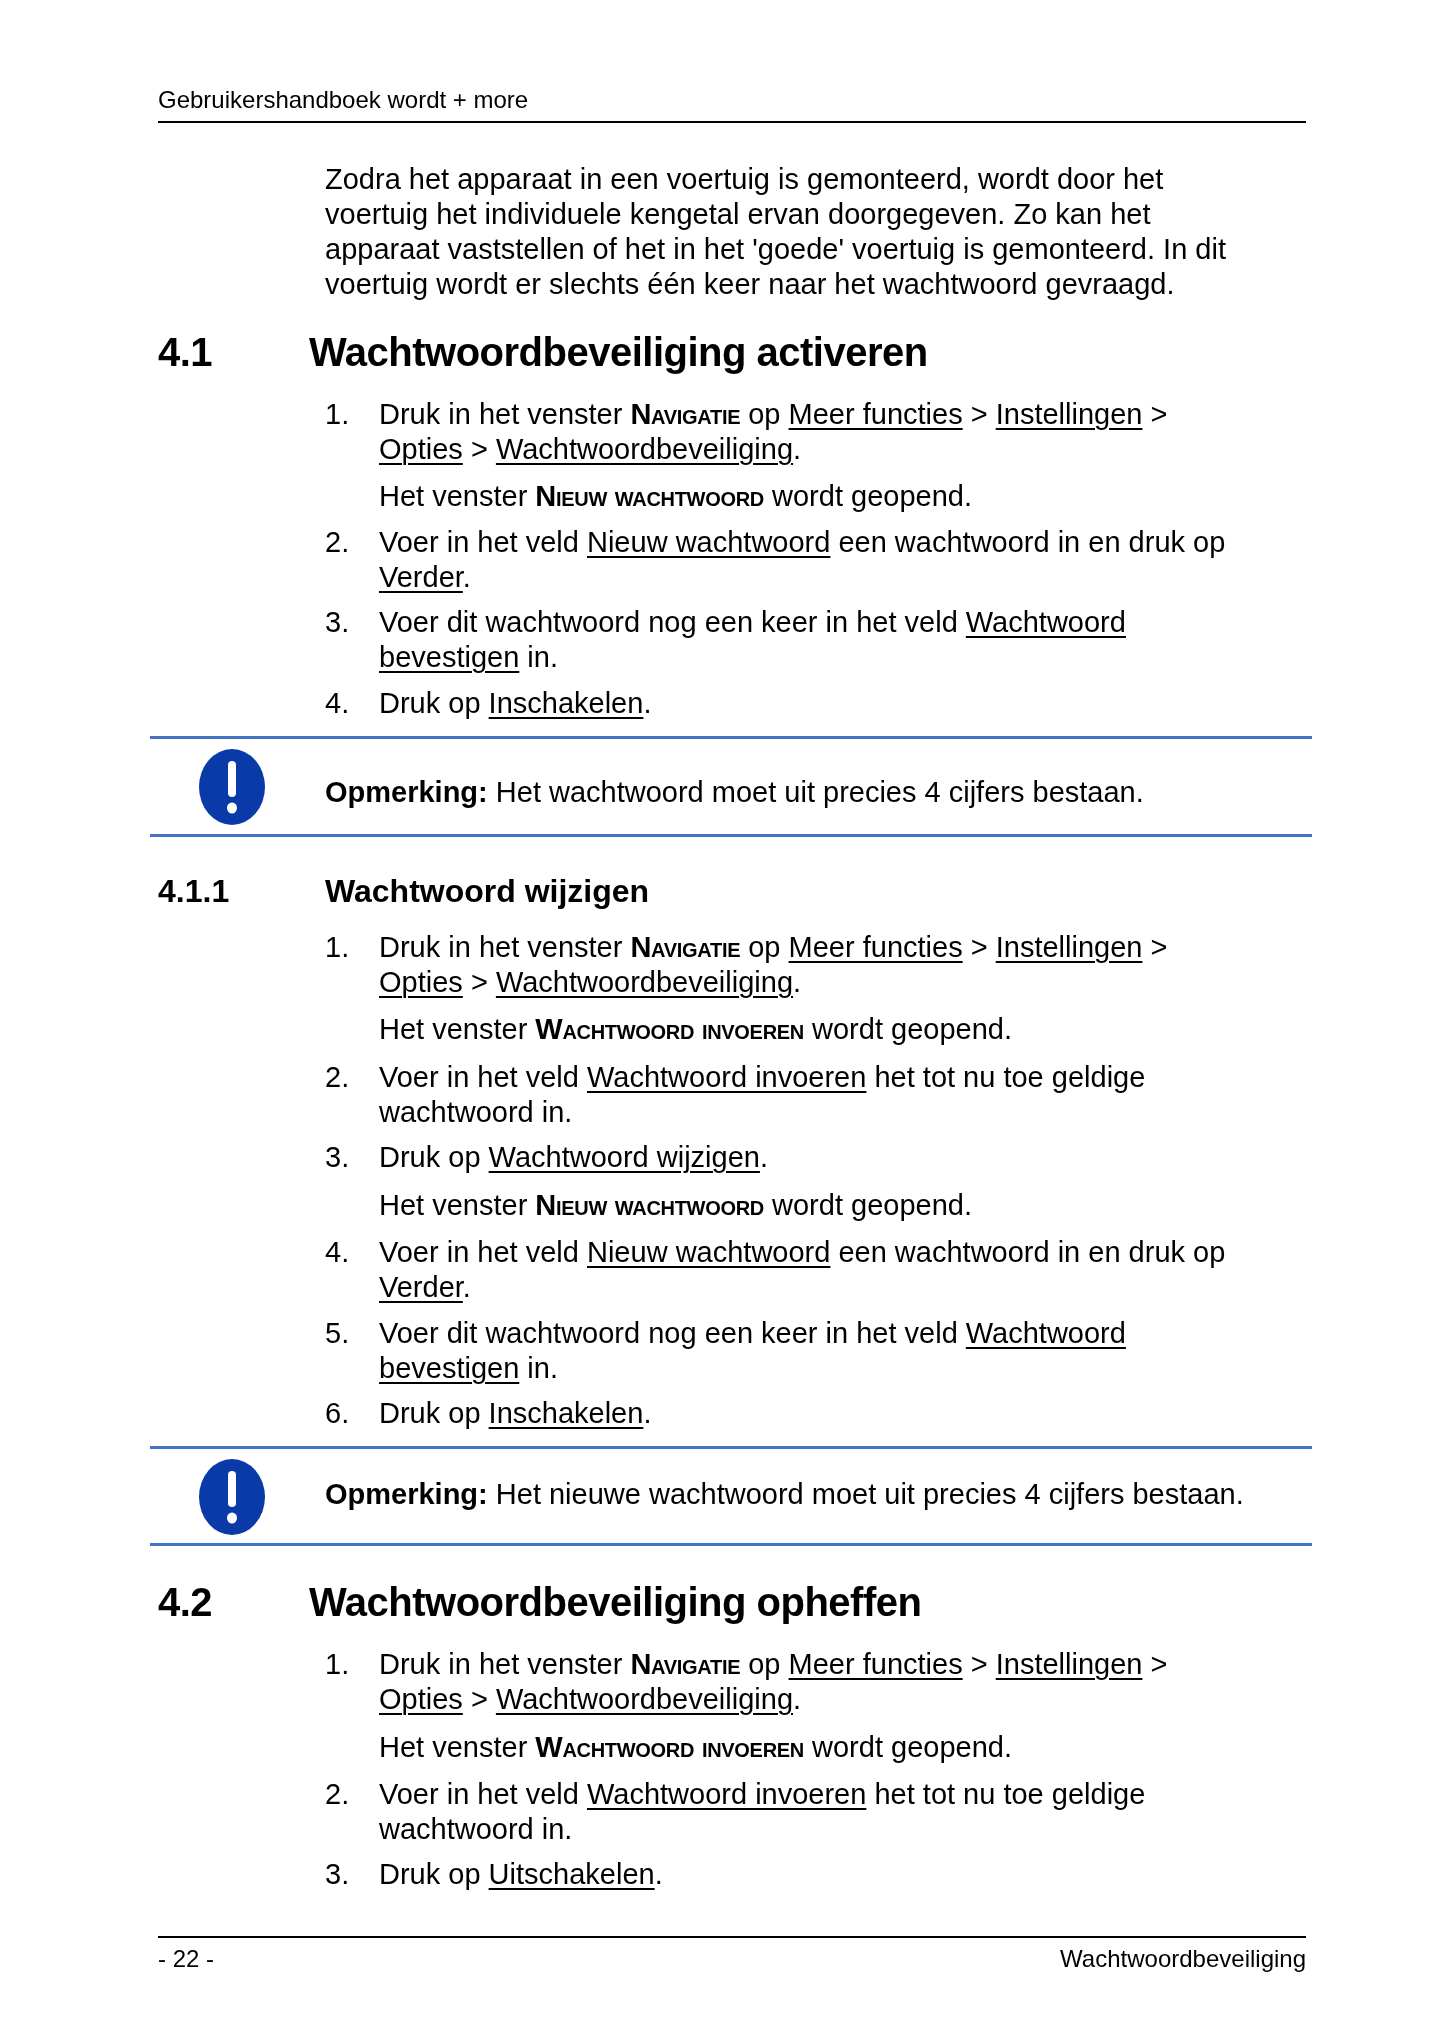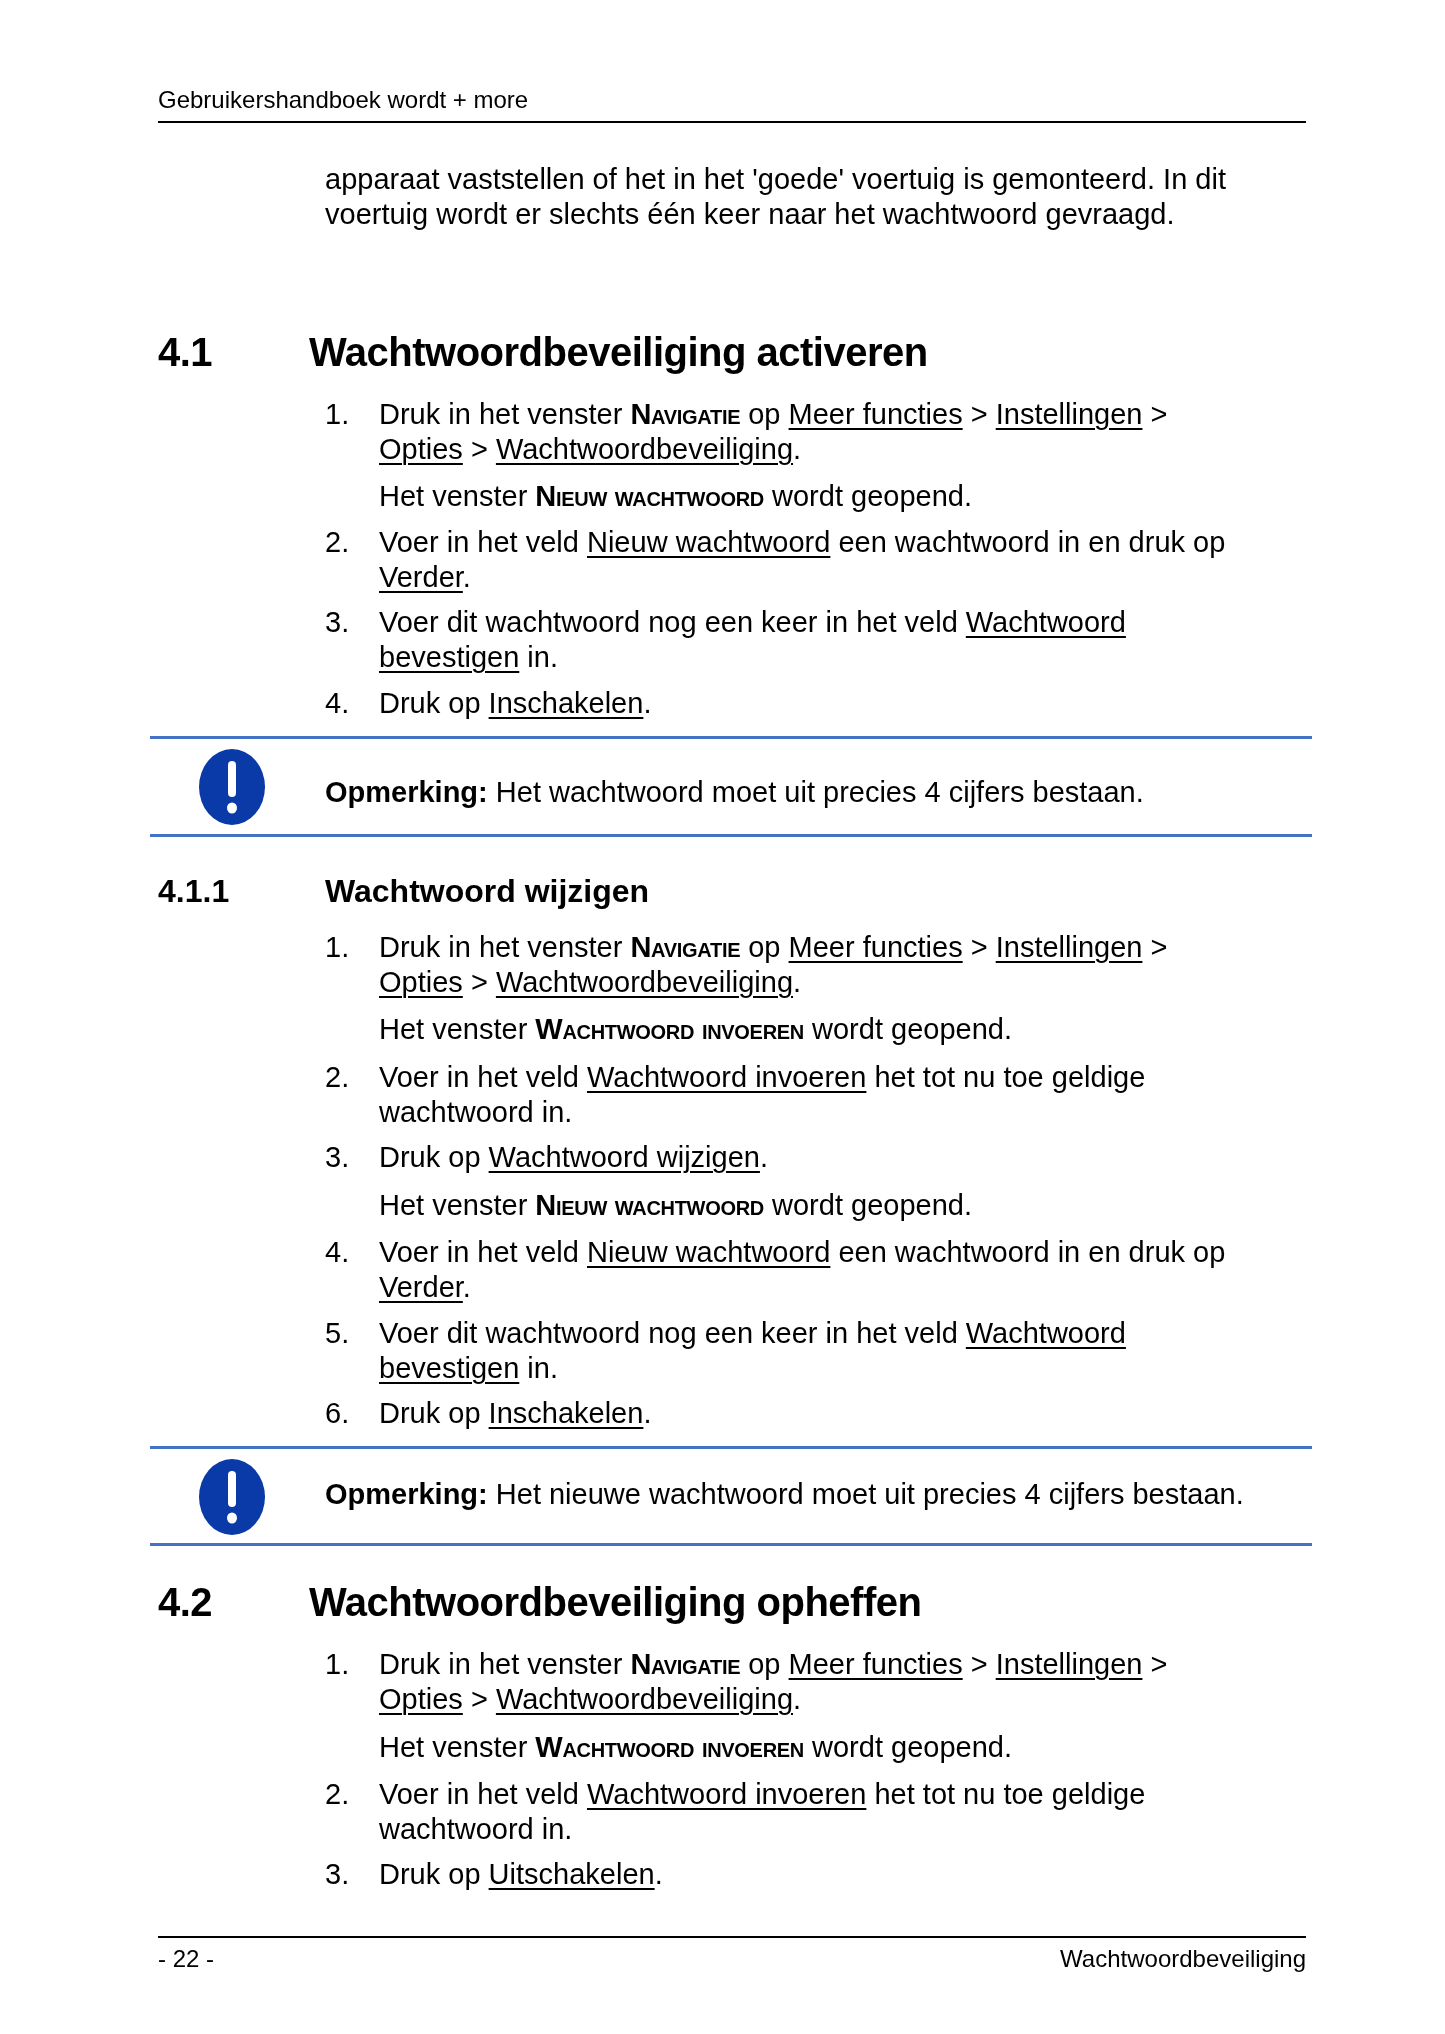--- a/index.html
+++ b/index.html
@@ -26,20 +26,22 @@
   .footer-left { left: 158px; font-size: 24px; }
   .footer-right { right: 139px; font-size: 24px; }
 </style>
 </head>
 <body>
 
 <div class="abs running-head">Gebruikershandboek wordt + more</div>
 <div class="rule" style="top:121px;"></div>
 
 <div class="abs para" style="top:162px;">
+  <div>Zodra het apparaat in een voertuig is gemonteerd, wordt door het</div>
+  <div>voertuig het individuele kengetal ervan doorgegeven. Zo kan het</div>
   <div>apparaat vaststellen of het in het 'goede' voertuig is gemonteerd. In dit</div>
   <div>voertuig wordt er slechts één keer naar het wachtwoord gevraagd.</div>
 </div>
 
 <div class="abs h1num" style="top:330px;">4.1</div>
 <div class="abs h1txt" style="top:330px;">Wachtwoordbeveiliging activeren</div>
 
 <div class="abs step" style="top:397px;">
   <span class="num">1.</span>
   <div class="body">

